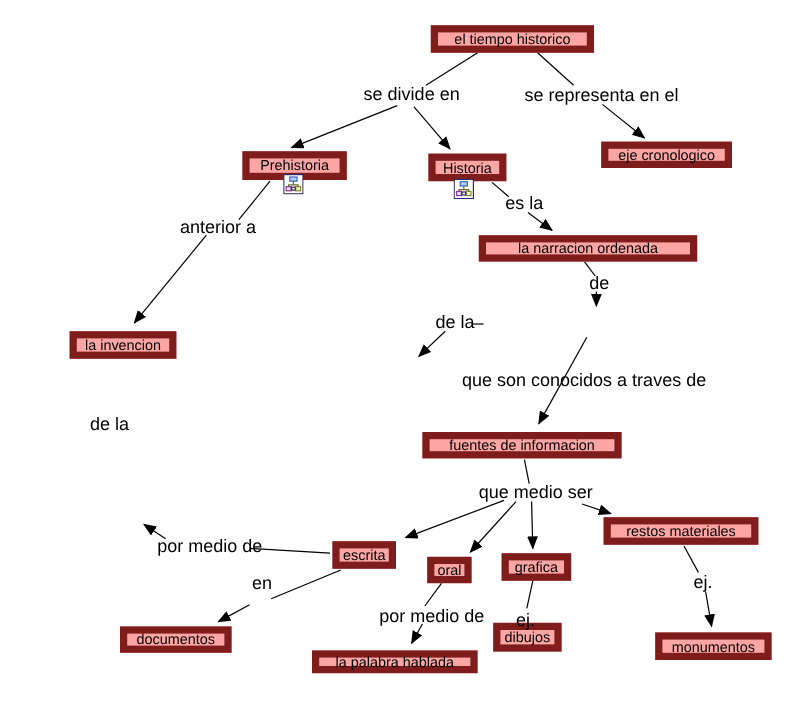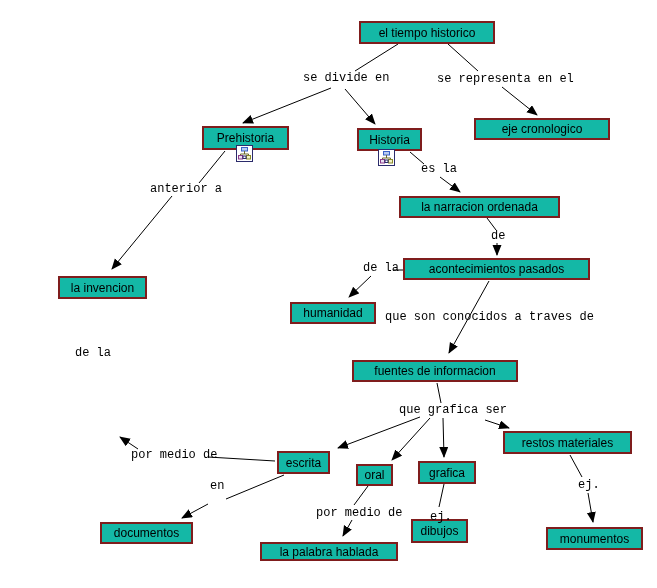--- a/index.html
+++ b/index.html
@@ -3,26 +3,26 @@
 <meta charset="utf-8">
 <style>
   html,body{margin:0;padding:0;background:#ffffff;}
   .canvas{
     position:relative;width:657px;height:588px;background:#ffffff;overflow:hidden;
     font-family:"Liberation Sans","DejaVu Sans",sans-serif;color:#000;
   }
   .edges{position:absolute;left:0;top:0;}
   .edges line{stroke:#000;stroke-width:1;}
   .concept{
-    position:absolute;box-sizing:border-box;background:#14b8a6;border:2px solid #7f1d1d;
+    position:absolute;box-sizing:border-box;background:#fca5a5;border:6px solid #7f1d1d;
     display:flex;align-items:center;justify-content:center;
     font-size:12px;line-height:12px;white-space:nowrap;cursor:default;
   }
   .phrase{
-    position:absolute;font-size:12px;line-height:13px;white-space:nowrap;cursor:default;font-family:Liberation Mono, monospace;
+    position:absolute;font-size:15px;line-height:13px;white-space:nowrap;cursor:default;
   }
   .cmap-icon{position:absolute;}
 </style>
 </head>
 <body>
 
 <div class="canvas">
 
   <svg class="edges" width="657" height="588">
     <defs>
@@ -57,42 +57,40 @@
     <line x1="352" y1="520" x2="343" y2="536" marker-end="url(#arrowhead)"></line>
     <line x1="444" y1="484" x2="439" y2="507"></line>
     <line x1="438" y1="524" x2="439" y2="537" marker-end="url(#arrowhead)"></line>
     <line x1="570" y1="455" x2="582" y2="477"></line>
     <line x1="588" y1="493" x2="593" y2="522" marker-end="url(#arrowhead)"></line>
   </svg>
 
   <div class="concept" style="left:359px;top:21px;width:136px;height:23px">el tiempo historico</div>
   <div class="concept" style="left:202px;top:126px;width:87px;height:24px">Prehistoria</div>
   <div class="concept" style="left:357px;top:128px;width:65px;height:23px">Historia</div>
-  <div class="concept" style="left:474px;top:118px;width:136px;height:22px">eje cronologico</div>
-  <div class="concept" style="left:399px;top:196px;width:161px;height:22px">la narracion ordenada</div>
-  <div class="concept" style="left:403px;top:258px;width:187px;height:22px">acontecimientos pasados</div>
-  <div class="concept" style="left:290px;top:302px;width:86px;height:22px">humanidad</div>
+  <div class="concept" style="left:501px;top:118px;width:109px;height:22px">eje cronologico</div>
+  <div class="concept" style="left:399px;top:196px;width:182px;height:22px">la narracion ordenada</div>
   <div class="concept" style="left:352px;top:360px;width:166px;height:22px">fuentes de informacion</div>
   <div class="concept" style="left:58px;top:276px;width:89px;height:23px">la invencion</div>
   <div class="concept" style="left:277px;top:451px;width:53px;height:23px">escrita</div>
   <div class="concept" style="left:356px;top:464px;width:37px;height:22px">oral</div>
   <div class="concept" style="left:418px;top:461px;width:58px;height:23px">grafica</div>
   <div class="concept" style="left:503px;top:431px;width:129px;height:23px">restos materiales</div>
   <div class="concept" style="left:100px;top:522px;width:93px;height:22px">documentos</div>
   <div class="concept" style="left:260px;top:542px;width:138px;height:19px">la palabra hablada</div>
   <div class="concept" style="left:411px;top:519px;width:57px;height:24px">dibujos</div>
   <div class="concept" style="left:546px;top:527px;width:97px;height:23px">monumentos</div>
 
   <div class="phrase" style="left:303px;top:72px">se divide en</div>
   <div class="phrase" style="left:437px;top:73px">se representa en el</div>
   <div class="phrase" style="left:421px;top:163px">es la</div>
   <div class="phrase" style="left:491px;top:230px">de</div>
   <div class="phrase" style="left:363px;top:262px">de la</div>
   <div class="phrase" style="left:385px;top:311px">que son conocidos a traves de</div>
-  <div class="phrase" style="left:399px;top:404px">que grafica ser</div>
+  <div class="phrase" style="left:399px;top:404px">que medio ser</div>
   <div class="phrase" style="left:150px;top:183px">anterior a</div>
   <div class="phrase" style="left:75px;top:347px">de la</div>
   <div class="phrase" style="left:131px;top:449px">por medio de</div>
   <div class="phrase" style="left:210px;top:480px">en</div>
   <div class="phrase" style="left:316px;top:507px">por medio de</div>
   <div class="phrase" style="left:430px;top:511px">ej.</div>
   <div class="phrase" style="left:578px;top:479px">ej.</div>
 
   <svg class="cmap-icon" style="left:236px;top:145px" width="17" height="17" viewBox="0 0 17 17">
     <rect x="0.5" y="0.5" width="16" height="16" fill="#ffffff" stroke="#2b2b6b"></rect>

